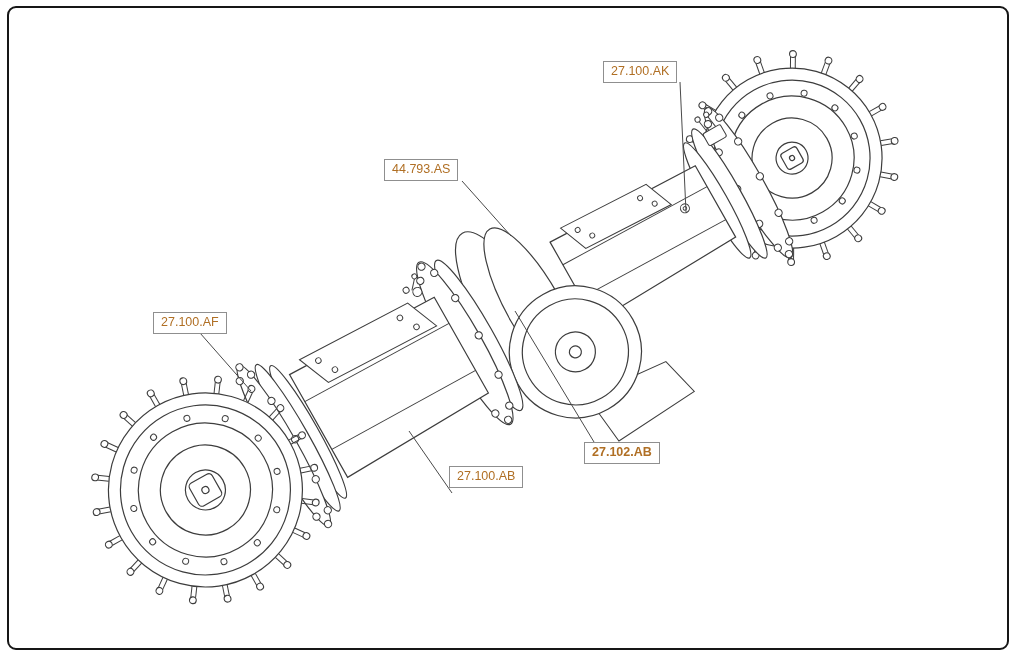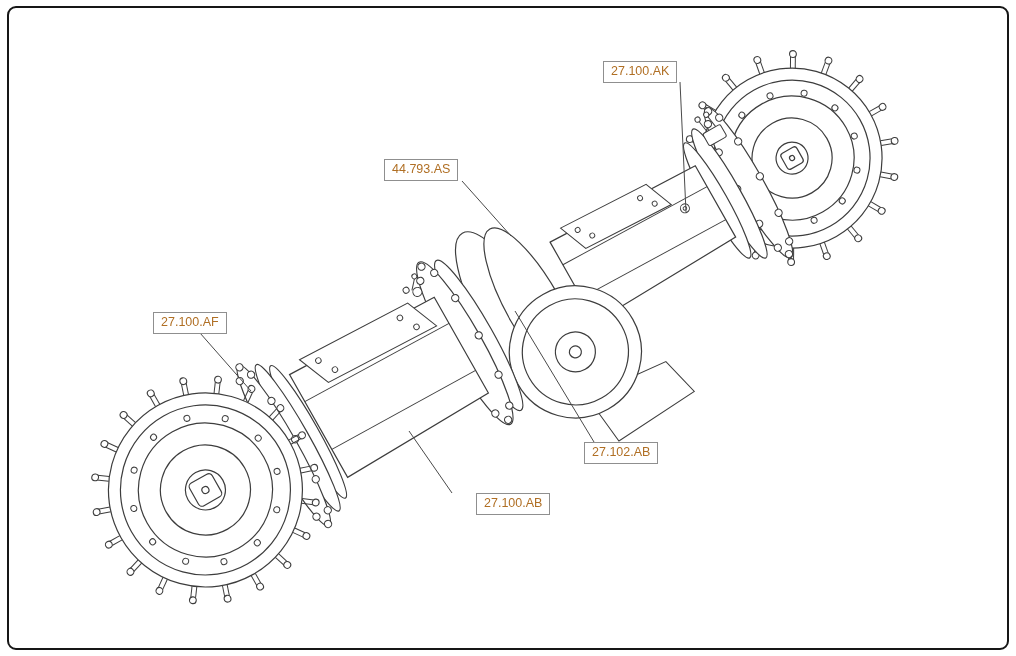--- a/index.html
+++ b/index.html
@@ -260,17 +260,17 @@
       <line x1="452" y1="493" x2="409" y2="431"></line>
     </g>
   </svg>
 
   <div class="callout" style="left:603px; top:61px;">27.100.AK</div>
 
   <div class="callout" style="left:384px; top:159px;">44.793.AS</div>
 
   <div class="callout" style="left:133px; top:312px;margin-left:20px;">27.100.AF</div>
 
-  <div class="callout" style="left:584px; top:442px;">27.102.AB</div>
-
-  <div class="callout" style="left:449px; top:493px;margin-left:27px;">27.100.AB</div>
+  <div class="callout" style="left:584px; top:442px;font-weight:bold;">27.102.AB</div>
+
+  <div class="callout" style="left:449px; top:466px;">27.100.AB</div>
 
 </div>
 
 </body></html>

